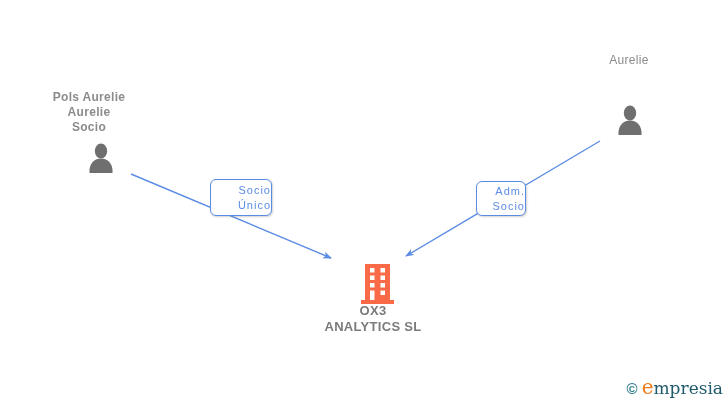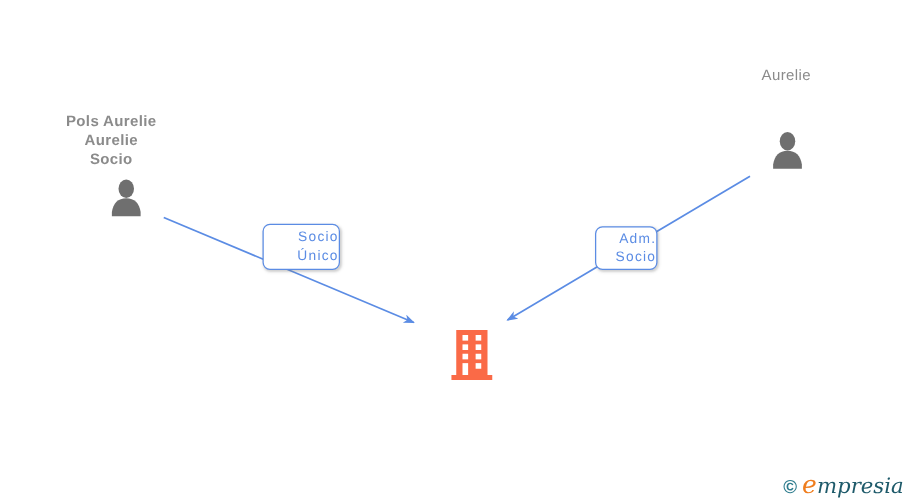--- a/index.html
+++ b/index.html
@@ -92,21 +92,20 @@
     gap: 4px;
     white-space: nowrap;
   }
   .brand-copyright {
     color: var(--brand-teal);
     font-size: 15px;
     font-weight: bold;
   }
   .brand-word {
     font-family: "DejaVu Serif", serif;
-    font-style: italic;
     font-size: 17px;
     color: var(--brand-dark);
   }
   .brand-initial {
     color: var(--brand-orange);
     font-size: 20px;
   }
 </style>
 </head>
 <body>
@@ -161,19 +160,23 @@
       <rect class="window-fill" x="9" y="4" width="4.5" height="4.5"></rect>
       <rect class="window-fill" x="19.5" y="4" width="4.5" height="4.5"></rect>
       <rect class="window-fill" x="9" y="11.5" width="4.5" height="4.5"></rect>
       <rect class="window-fill" x="19.5" y="11.5" width="4.5" height="4.5"></rect>
       <rect class="window-fill" x="9" y="19" width="4.5" height="4.5"></rect>
       <rect class="window-fill" x="19.5" y="19" width="4.5" height="4.5"></rect>
       <rect class="window-fill" x="9" y="26.5" width="4.5" height="9.5"></rect>
       <rect class="window-fill" x="19.5" y="26.5" width="4.5" height="4.5"></rect>
     </svg>
   </div>
+  <div class="company-name">
+    <div>OX3</div>
+    <div>ANALYTICS SL</div>
+  </div>
 
   <div class="brand">
     <span class="brand-copyright">©</span>
     <span class="brand-word"><span class="brand-initial">e</span><span>mpresia</span></span>
   </div>
 
 </div>
 
 </body></html>

